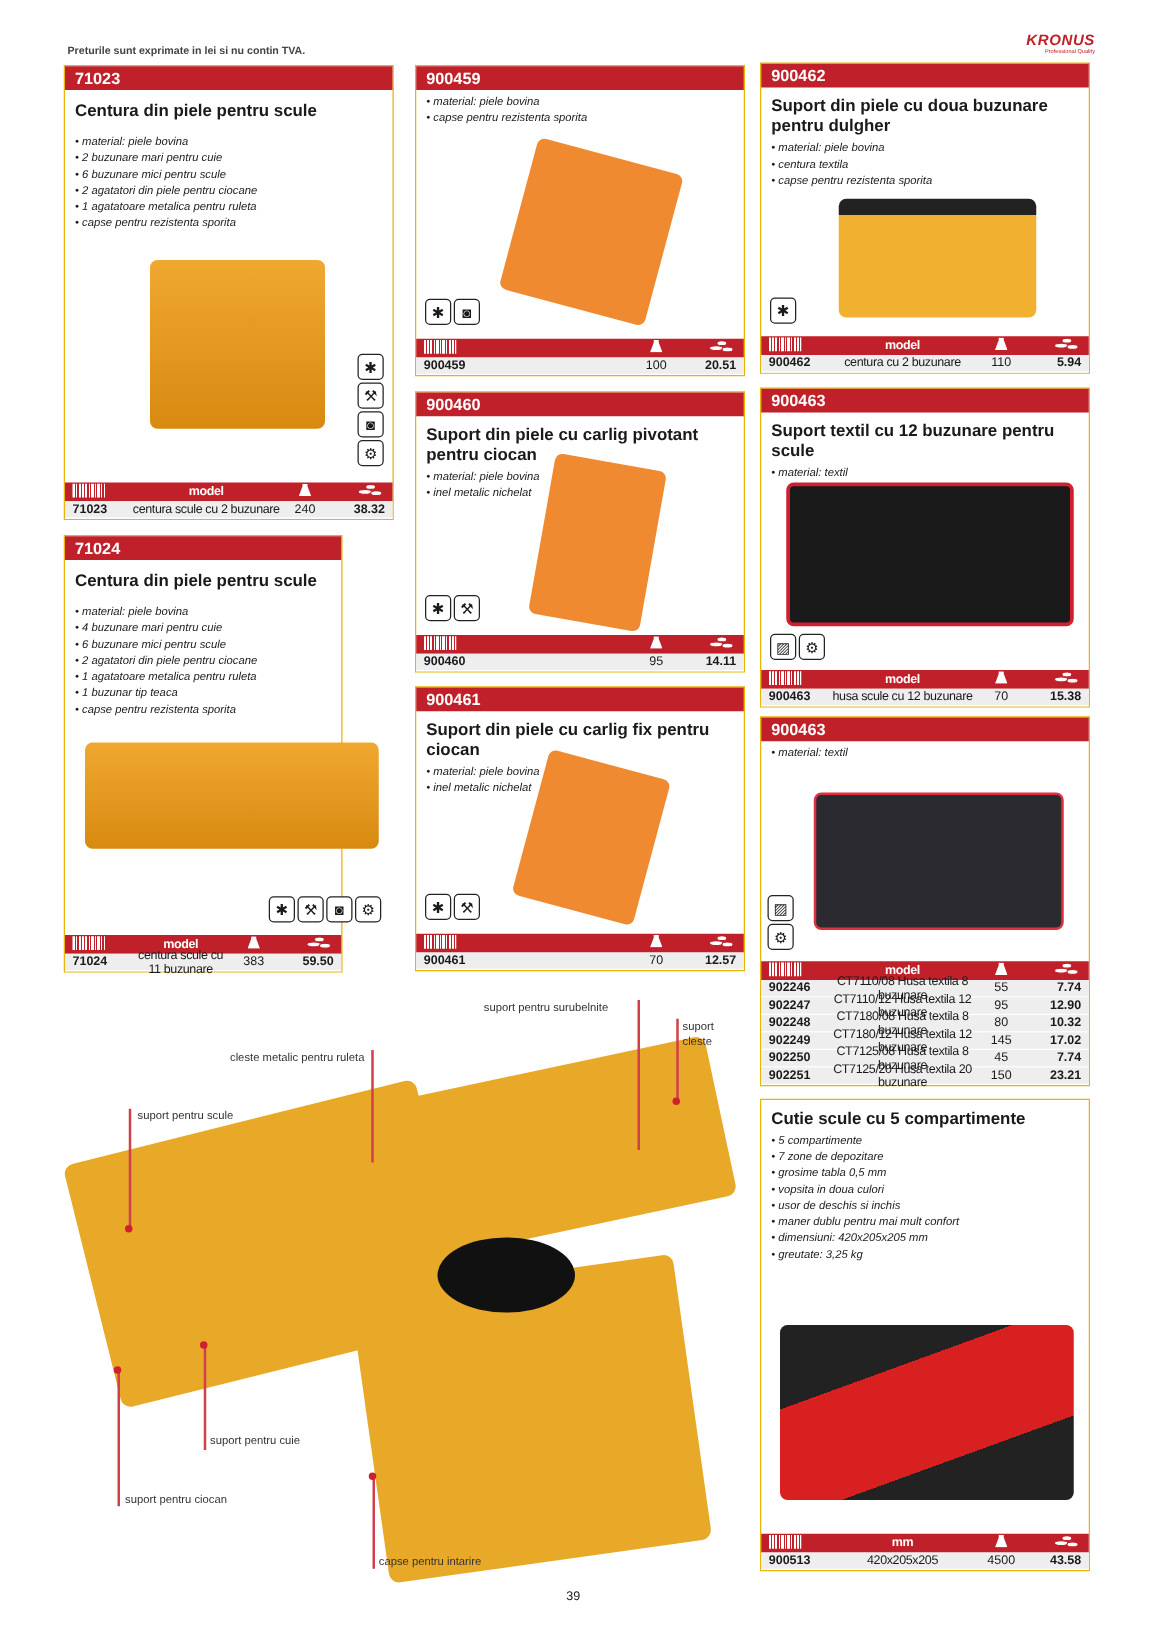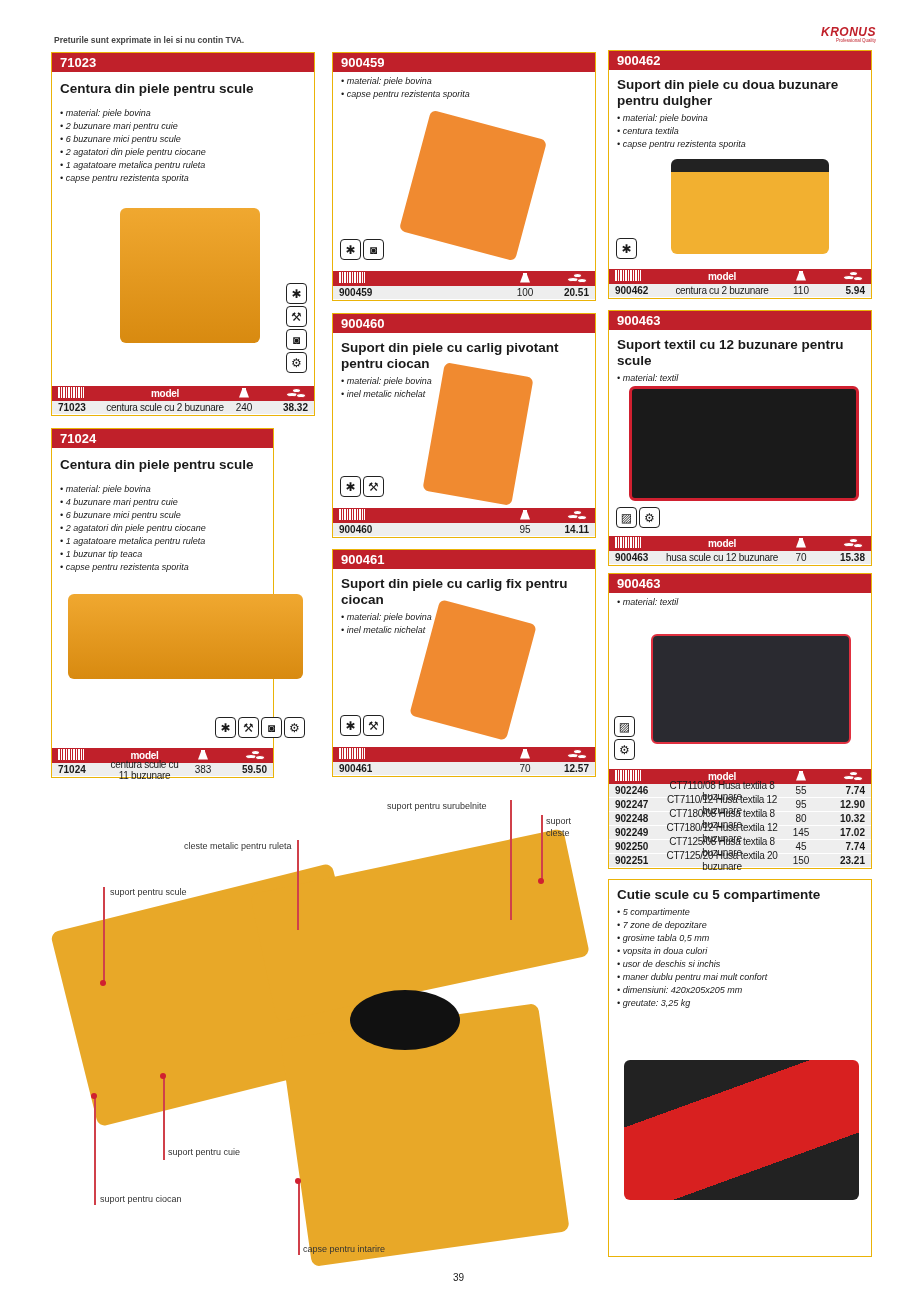--- a/index.html
+++ b/index.html
@@ -311,20 +311,34 @@
       <li>5 compartimente</li>
       <li>7 zone de depozitare</li>
       <li>grosime tabla 0,5 mm</li>
       <li>vopsita in doua culori</li>
       <li>usor de deschis si inchis</li>
       <li>maner dublu pentru mai mult confort</li>
       <li>dimensiuni: 420x205x205 mm</li>
       <li>greutate: 3,25 kg</li>
   </ul>
   <div class="img" style="left:15px;top:180px;width:235px;height:140px;background:linear-gradient(160deg,#222 0 30%,#d82020 30% 70%,#222 70%)"></div>
+  <div class="tbl">
+    <div class="thead">
+        <span class="c1"><i class="bars"></i></span>
+        <span class="c2">mm</span>
+        <span class="c3"><i class="weight"></i></span>
+        <span class="c4"><i class="coins"><i style="left:0;top:4px;width:12px"></i><i style="left:10px;top:5px;width:10px"></i><i style="left:6px;top:0;width:9px"></i></i></span>
+      </div>
+    <div class="trow">
+        <span class="c1">900513</span>
+        <span class="c2">420x205x205</span>
+        <span class="c3">4500</span>
+        <span class="c4">43.58</span>
+      </div>
+  </div>
 </div>
 
 <div style="position:absolute;left:60px;top:840px;width:540px;height:420px">
   <div style="position:absolute;left:10px;top:55px;width:290px;height:200px;background:#e8a828;border-radius:8px;transform:rotate(-14deg)"></div>
   <div style="position:absolute;left:200px;top:20px;width:320px;height:130px;background:#e8a828;border-radius:8px;transform:rotate(-12deg)"></div>
   <div style="position:absolute;left:235px;top:180px;width:260px;height:230px;background:#e8a828;border-radius:8px;transform:rotate(-8deg)"></div>
   <div style="position:absolute;left:290px;top:150px;width:110px;height:60px;background:#111;border-radius:50%"></div>
 </div>
 <div class="callout" style="left:387px;top:801px">suport pentru surubelnite</div>
 <div class="vline" style="left:510px;top:800px;height:120px"></div>

